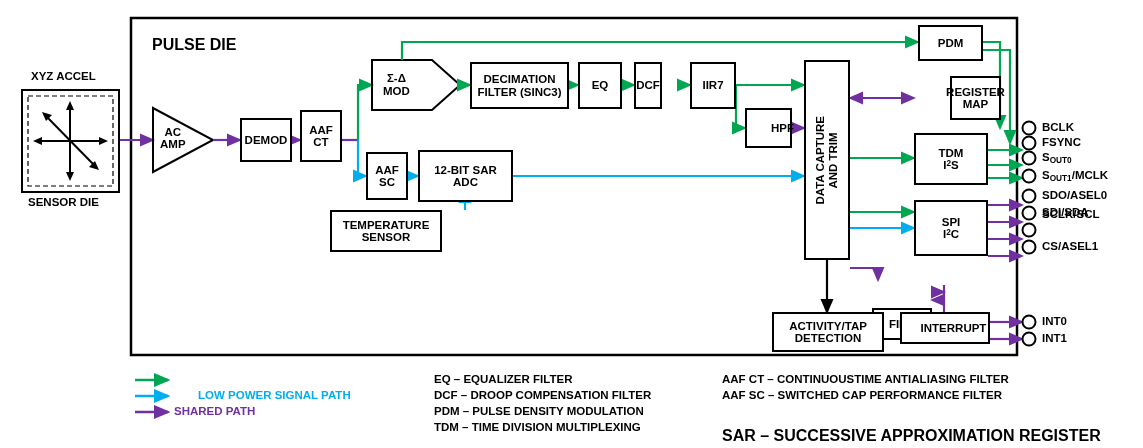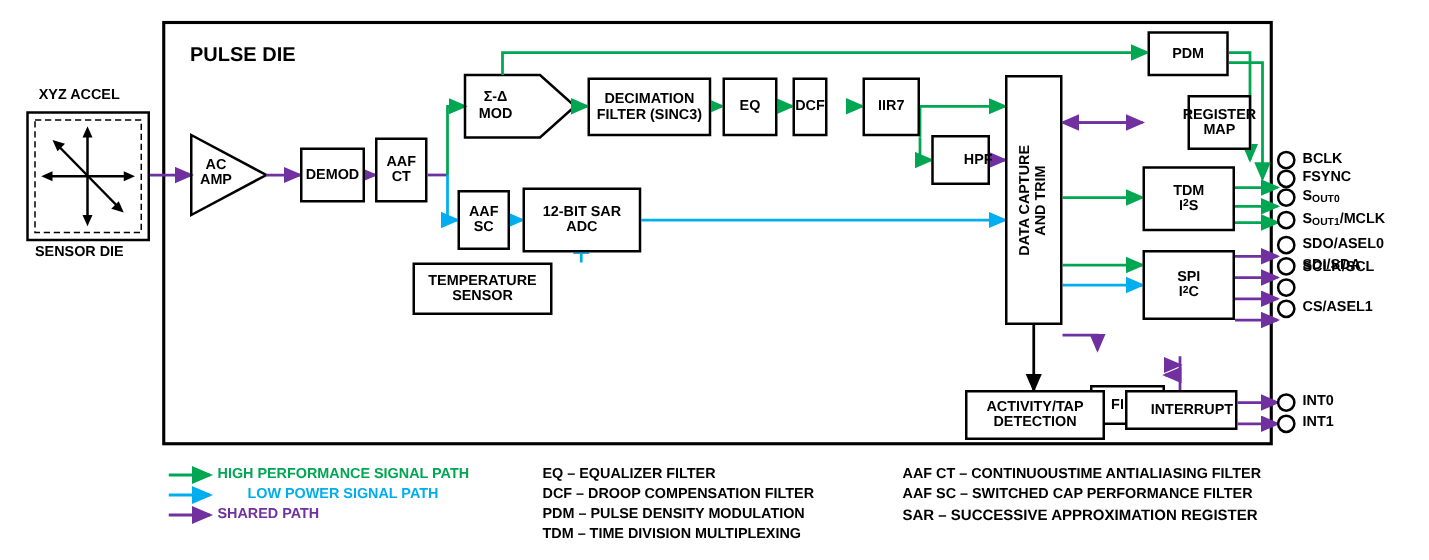--- a/index.html
+++ b/index.html
@@ -196,26 +196,25 @@
   <div class="pinlbl" style="left:1042px;top:136px;">FSYNC</div>
   <div class="pinlbl" style="left:1042px;top:151px;">S<sub>OUT0</sub></div>
   <div class="pinlbl" style="left:1042px;top:169px;">S<sub>OUT1</sub>/MCLK</div>
   <div class="pinlbl" style="left:1042px;top:189px;">SDO/ASEL0</div>
   <div class="pinlbl" style="left:1042px;top:206px;">SDI/SDA</div>
   <div class="pinlbl" style="left:1042px;top:208px;">SCLK/SCL</div>
   <div class="pinlbl" style="left:1042px;top:240px;">CS/ASEL1</div>
   <div class="pinlbl" style="left:1042px;top:315px;">INT0</div>
   <div class="pinlbl" style="left:1042px;top:332px;">INT1</div>
 
-  <div class="legend grn" style="left:174px;top:373px;font-size:11.5px;">HIGH PERFORMANCE SIGNAL PATH</div>
   <div class="legend cyn" style="left:174px;top:389px;font-size:11.5px;">LOW POWER SIGNAL PATH</div>
   <div class="legend pur" style="left:174px;top:405px;font-size:11.5px;">SHARED PATH</div>
 
   <div class="legend blk" style="left:434px;top:373px;font-size:11.5px;">EQ – EQUALIZER FILTER</div>
   <div class="legend blk" style="left:434px;top:389px;font-size:11.5px;">DCF – DROOP COMPENSATION FILTER</div>
   <div class="legend blk" style="left:434px;top:405px;font-size:11.5px;">PDM – PULSE DENSITY MODULATION</div>
   <div class="legend blk" style="left:434px;top:421px;font-size:11.5px;">TDM – TIME DIVISION MULTIPLEXING</div>
 
   <div class="legend blk" style="left:722px;top:373px;font-size:11.5px;">AAF CT – CONTINUOUSTIME ANTIALIASING FILTER</div>
   <div class="legend blk" style="left:722px;top:389px;font-size:11.5px;">AAF SC – SWITCHED CAP PERFORMANCE FILTER</div>
-  <div class="legend blk" style="left:722px;top:405px;font-size:12px;">SAR – SUCCESSIVE APPROXIMATION REGISTER</div>
+  <div class="legend blk" style="left:722px;top:427px;font-size:16px;">SAR – SUCCESSIVE APPROXIMATION REGISTER</div>
 
 </div>
 
 </body></html>

